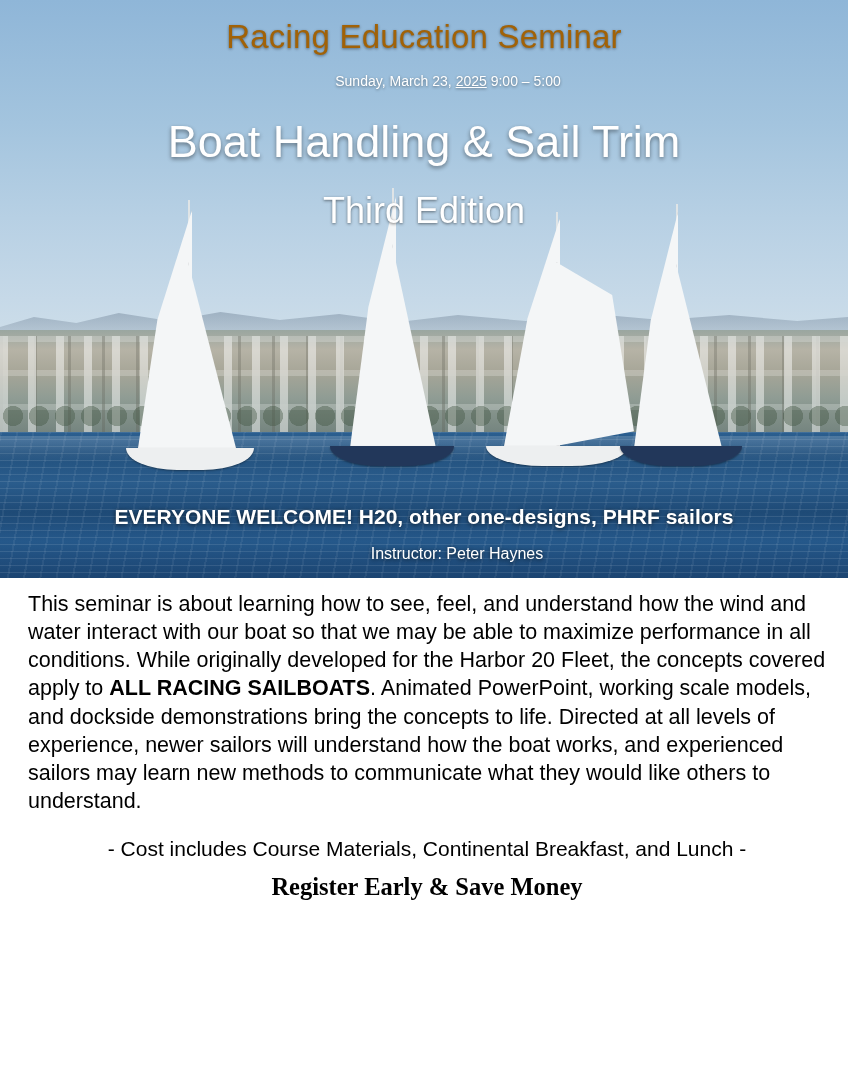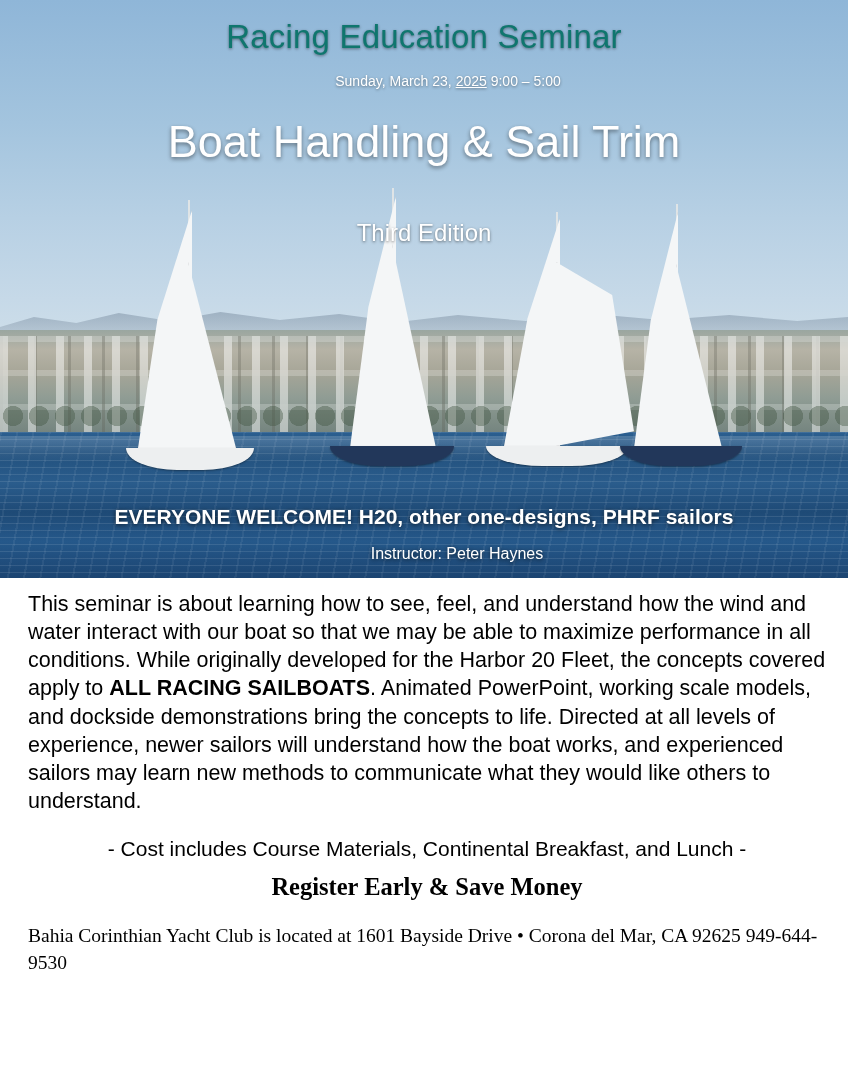--- a/index.html
+++ b/index.html
@@ -115,21 +115,21 @@
     width: 2px;
     background: #dfe4e6;
   }
 
   
   .hero-text { position: absolute; left: 0; top: 0; width: 848px; }
   .t-seminar {
     position: absolute; top: 18px; left: 0; width: 848px;
     text-align: center;
     font-size: 33px;
-    color: #0f766e;
+    color: #a16207;
     text-shadow: 0 1px 3px rgba(0,0,0,.45);
     letter-spacing: .2px;
   }
   .t-date {
     position: absolute; top: 73px; left: 0; width: 848px;
     text-align: center;
     font-size: 14px;
     color: #ffffff;
     text-shadow: 0 1px 3px rgba(0,0,0,.45);
     padding-left: 24px;
@@ -138,24 +138,23 @@
   .t-title {
     position: absolute; top: 116px; left: 0; width: 848px;
     text-align: center;
     font-size: 45px;
     color: #ffffff;
     text-shadow: 0 2px 4px rgba(0,0,0,.45);
   }
   .t-edition {
     position: absolute; top: 190px; left: 0; width: 848px;
     text-align: center;
-    font-size: 24px;
+    font-size: 36px;
     color: #ffffff;
     text-shadow: 0 1px 3px rgba(0,0,0,.5);
-    margin-top: 29px;
   }
   .t-welcome {
     position: absolute; top: 505px; left: 0; width: 848px;
     text-align: center;
     font-size: 21px;
     font-weight: bold;
     color: #ffffff;
     text-shadow: 0 1px 4px rgba(0,0,0,.65);
   }
   .t-instructor {
@@ -259,14 +258,13 @@
 
   <p class="para">
     <span>This seminar is about learning how to see, feel, and understand how the wind and water interact with our boat so that we may be able to maximize performance in all conditions. While originally developed for the Harbor 20 Fleet, the concepts covered apply to </span><b>ALL RACING SAILBOATS</b><span>. Animated PowerPoint, working scale models, and dockside demonstrations bring the concepts to life. Directed at all levels of experience, newer sailors will understand how the boat works, and experienced sailors may learn new methods to communicate what they would like others to understand.</span>
   </p>
 
   <div class="cost">- Cost includes Course Materials, Continental Breakfast, and Lunch -</div>
 
 
   <div class="save">Register Early &amp; Save Money</div>
 
-  <div class="addr">Bahia Corinthian Yacht Club is located  at 1601 Bayside Drive • Corona del Mar, CA 92625    949-644-9530</div>
 </div>
 
 </body></html>

